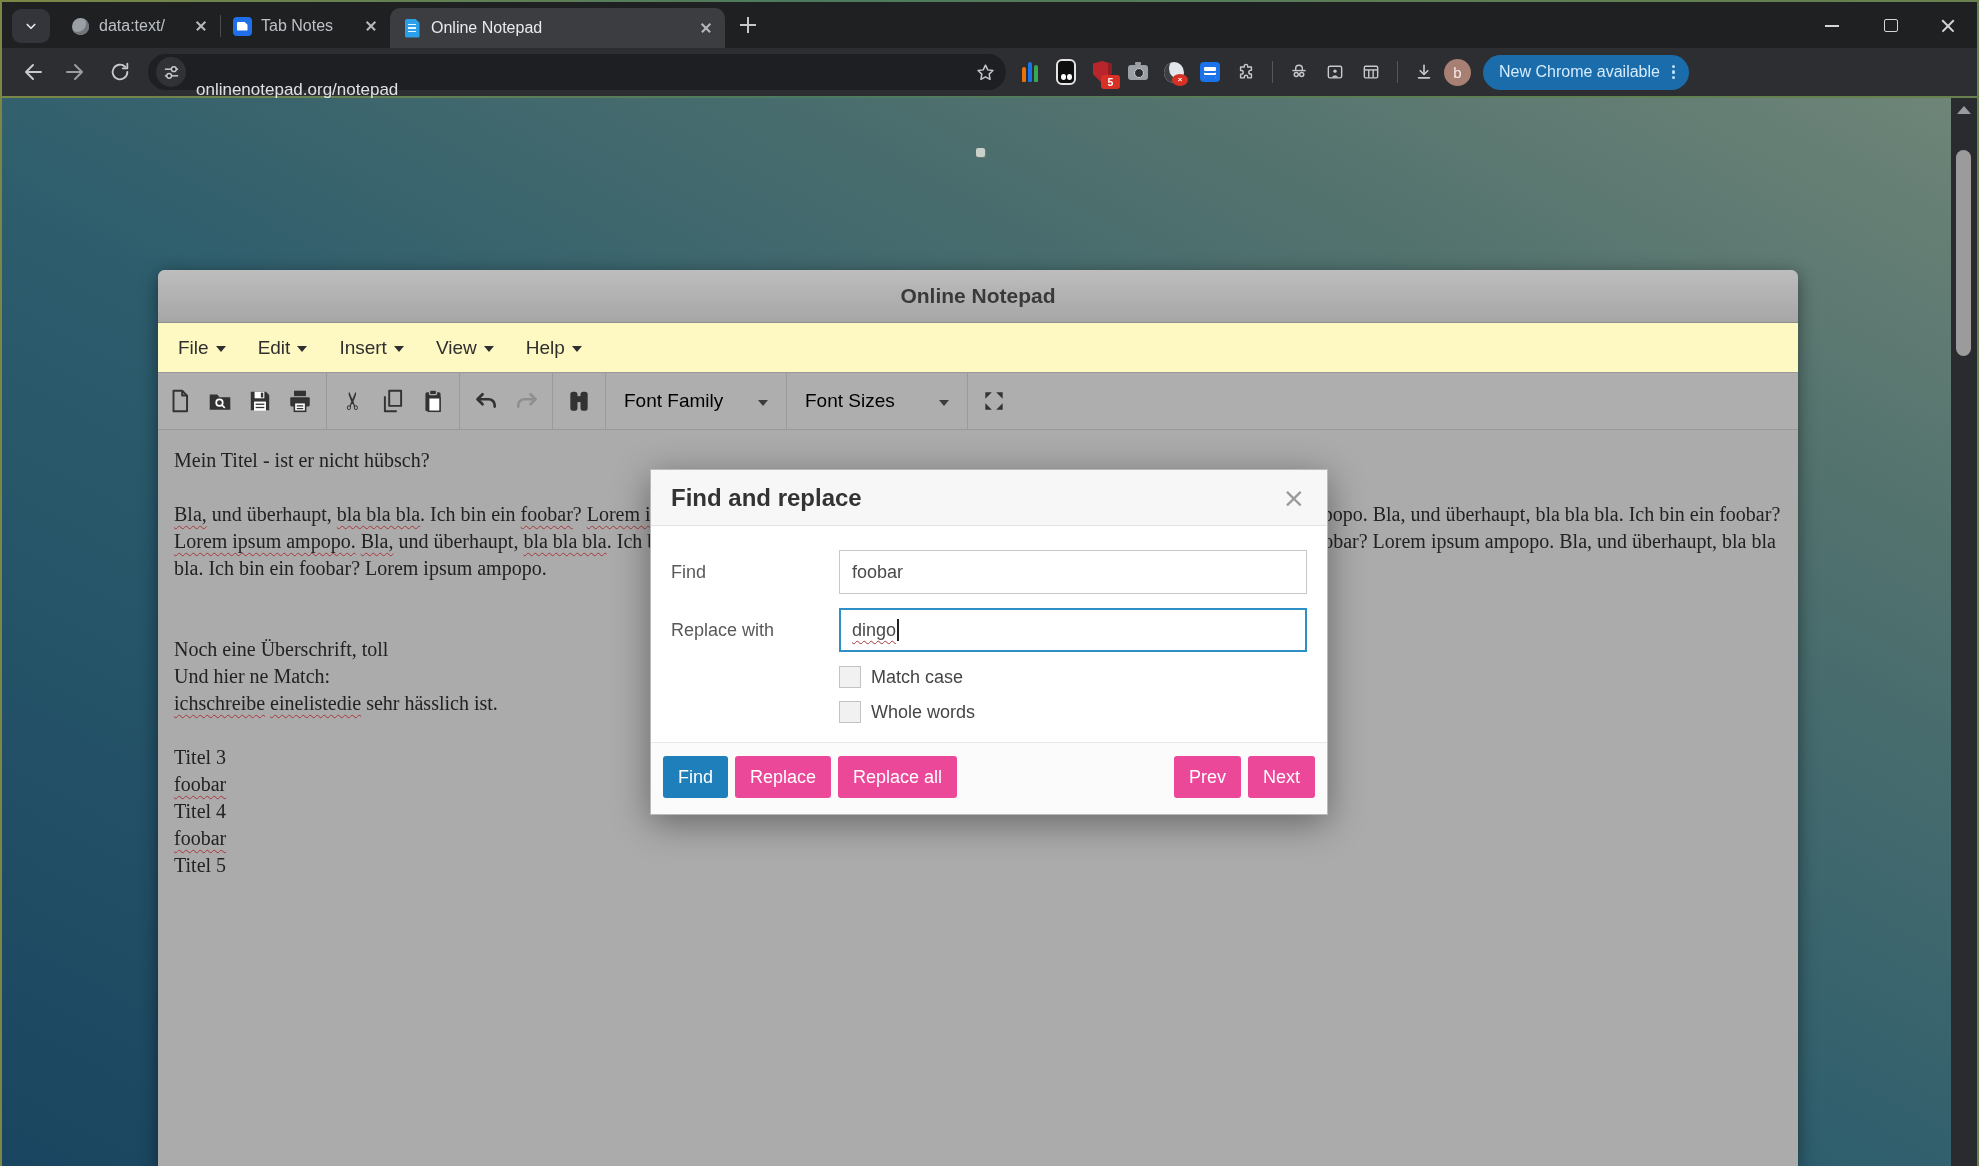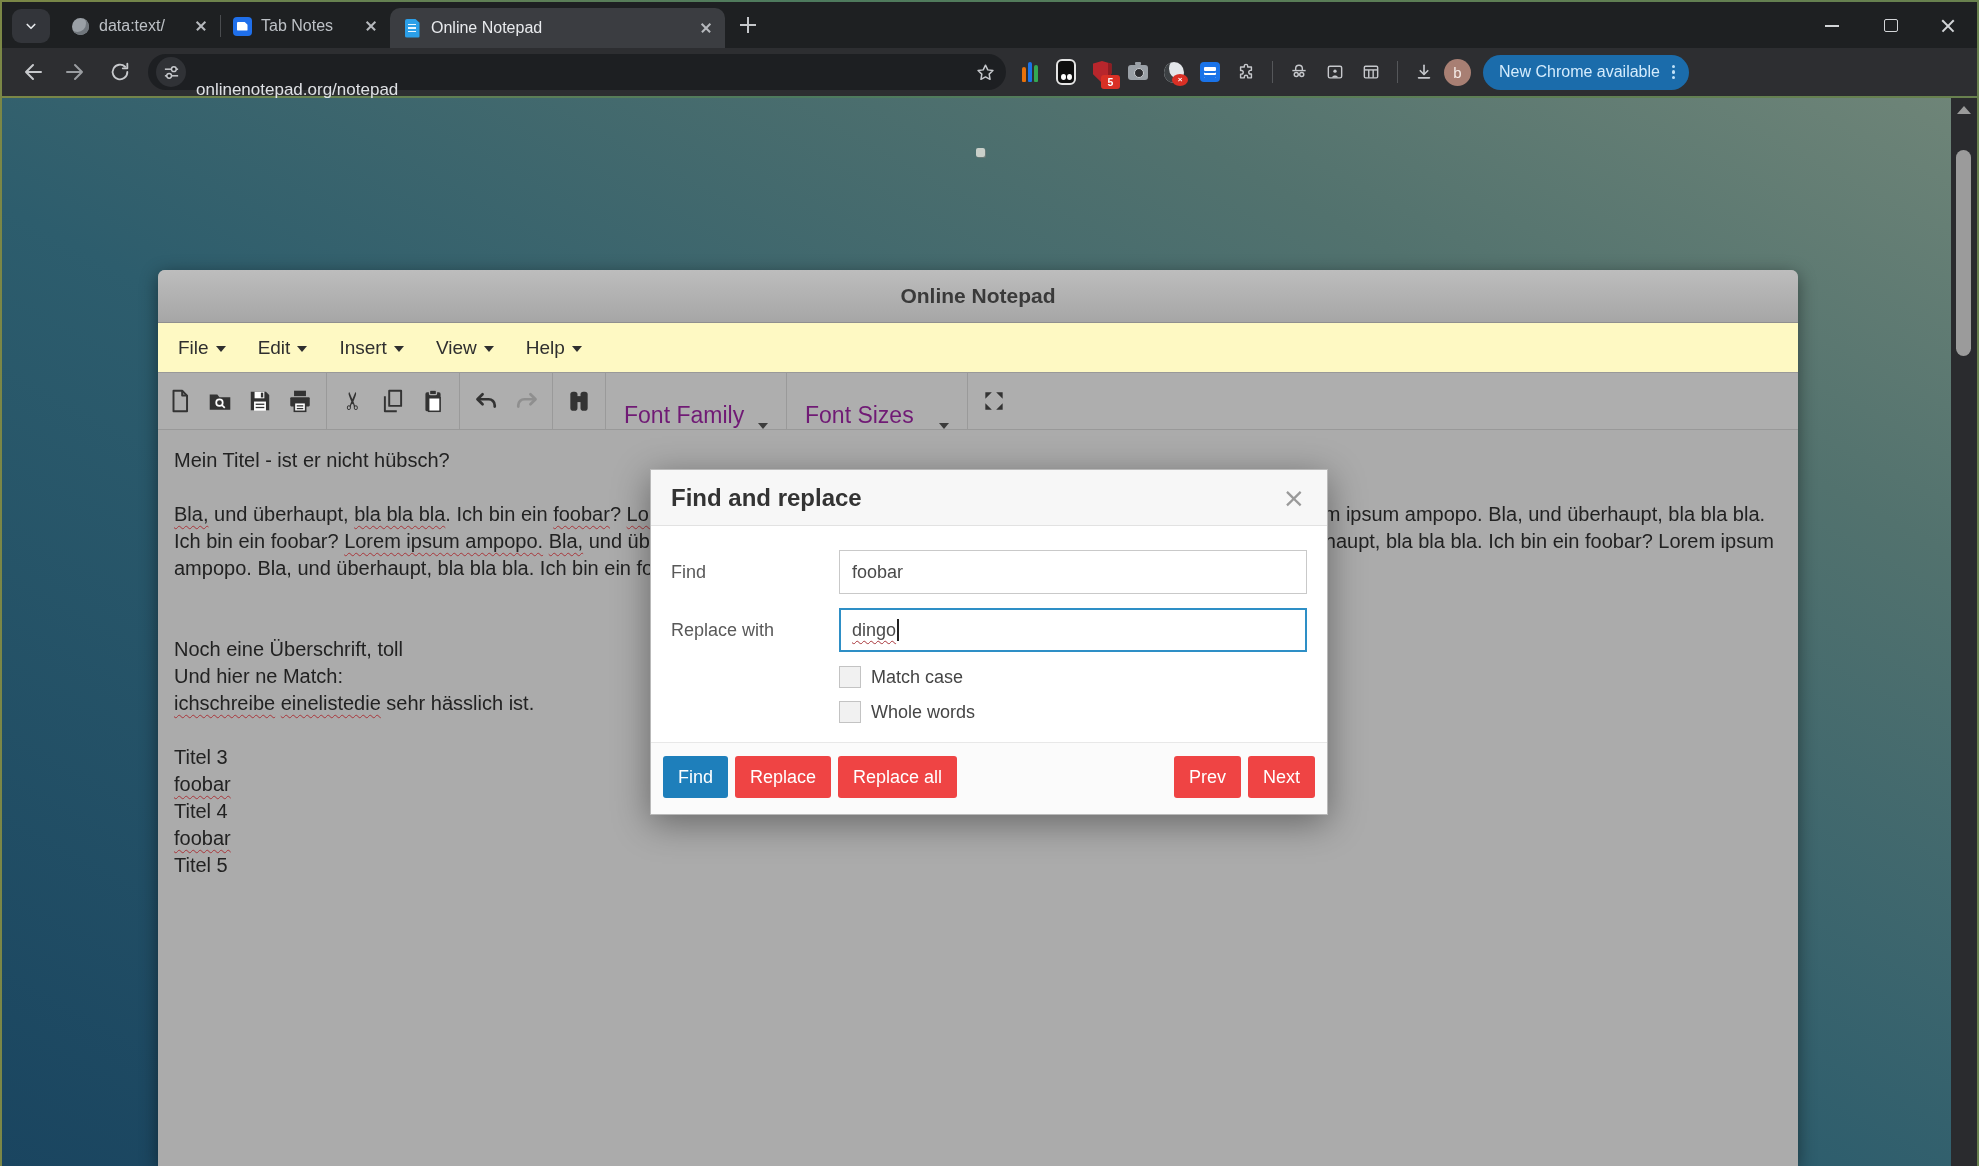--- a/index.html
+++ b/index.html
@@ -83,45 +83,45 @@
   .notepad{position:absolute;left:156px;top:172px;width:1640px;bottom:0;background:#ababab;border-radius:7px 7px 0 0;box-shadow:0 4px 18px rgba(0,0,0,.45);display:flex;flex-direction:column;}
   .np-title{height:52px;line-height:52px;text-align:center;font-weight:bold;font-size:21px;color:#3a3a3a;
     background:linear-gradient(#bdbdbd,#a6a6a6);border-bottom:1px solid #8f8f8f;border-radius:7px 7px 0 0;}
   .np-menus{height:49px;display:flex;align-items:center;gap:32px;padding:0 20px;background:#fef9c3;border-bottom:1px solid #999;}
   .menu-item{display:flex;align-items:center;gap:7px;font-size:19px;color:#2f2f2f;cursor:pointer;}
   .caret{width:0;height:0;border-left:5px solid transparent;border-right:5px solid transparent;border-top:6px solid #2f2f2f;display:inline-block;margin-top:3px;}
   .np-toolbar{height:56px;display:flex;align-items:center;background:#aeaeae;border-bottom:1px solid #999;padding:0 2px;}
   .tb-btn{width:40px;height:40px;border:none;background:transparent;display:flex;align-items:center;justify-content:center;cursor:pointer;flex:none;}
   .tb-sep{width:1px;height:56px;background:#9a9a9a;margin:0 6px;flex:none;}
   .scissors{font-size:24px;color:#333;transform:rotate(-90deg);font-family:"DejaVu Sans",sans-serif;}
-  .combo{display:flex;align-items:flex-end;justify-content:space-between;width:168px;padding:0 12px;font-size:23px;color:#701a75;cursor:pointer;height:56px;box-sizing:border-box;}
+  .combo{display:flex;align-items:center;justify-content:space-between;width:168px;padding:0 12px;font-size:19px;color:#000000;cursor:pointer;height:56px;box-sizing:border-box;}
   .combo .caret{border-top-color:#3c3c3c;}
   .np-doc{flex:1;padding:17px 16px;font-size:20px;line-height:27px;color:#222;overflow:hidden;cursor:text;}
   .doc-spacer{height:27px;}
-  .doc-line,.doc-paragraph{white-space:pre-wrap;}
+  .doc-line,.doc-paragraph{white-space:pre-wrap;font-family:Liberation Serif, serif;}
   .misspell{text-decoration:underline;text-decoration-style:wavy;-webkit-text-decoration:underline wavy #a8353a;text-decoration-color:#a8353a;text-decoration-thickness:1px;text-underline-offset:4px;}
 
   
   .dialog{position:absolute;left:648px;top:371px;width:678px;background:#fff;border:1px solid #b9b9b9;box-shadow:0 8px 34px rgba(0,0,0,.4);box-sizing:border-box;}
   .dlg-head{height:55px;background:#f7f7f7;border-bottom:1px solid #e2e2e2;display:flex;align-items:center;padding:0 20px;}
   .dlg-title{font-size:24px;font-weight:bold;color:#333;}
   .dlg-close{margin-left:auto;font-size:27px;color:#9a9a9a;background:none;border:none;cursor:pointer;line-height:1;padding:0 2px;font-family:"DejaVu Sans",sans-serif;}
   .dlg-body{padding:24px 20px 6px;}
   .dlg-row{display:flex;align-items:center;margin-bottom:14px;}
   .dlg-label{width:168px;font-size:18px;color:#595959;flex:none;}
   .dlg-input{flex:1;height:44px;border:1px solid #c9c9c9;background:#fff;display:flex;align-items:center;padding:0 12px;font-size:18px;color:#4a4a4a;box-sizing:border-box;cursor:text;}
   .dlg-input.focused{border:2px solid #2e8fc6;padding:0 11px;}
   .caret-bar{width:1.5px;height:22px;background:#222;margin-left:1px;}
   .check-row{display:flex;align-items:center;margin:0 0 13px 168px;}
   .cb{width:22px;height:22px;background:#f1f1f1;border:1px solid #c3c3c3;margin-right:10px;flex:none;cursor:pointer;box-sizing:border-box;}
   .cb-label{font-size:18px;color:#454545;}
   .dlg-foot{display:flex;gap:7px;padding:13px 12px 16px;background:#fbfbfb;border-top:1px solid #e8e8e8;}
   .dlg-btn{height:42px;border:none;border-radius:3px;color:#fff;font-size:18px;padding:0 15px;cursor:pointer;font-family:inherit;}
   .dlg-btn.primary{background:#1e7fbb;}
-  .dlg-btn.light{background:#ef4444;}
+  .dlg-btn.light{background:#ec4899;}
   .foot-right{margin-left:auto;display:flex;gap:7px;}
 </style>
 </head>
 <body>
 
 <div class="screen">
 <div class="browser">
 
   <div class="tabstrip">
     <button class="tab-search-btn">

